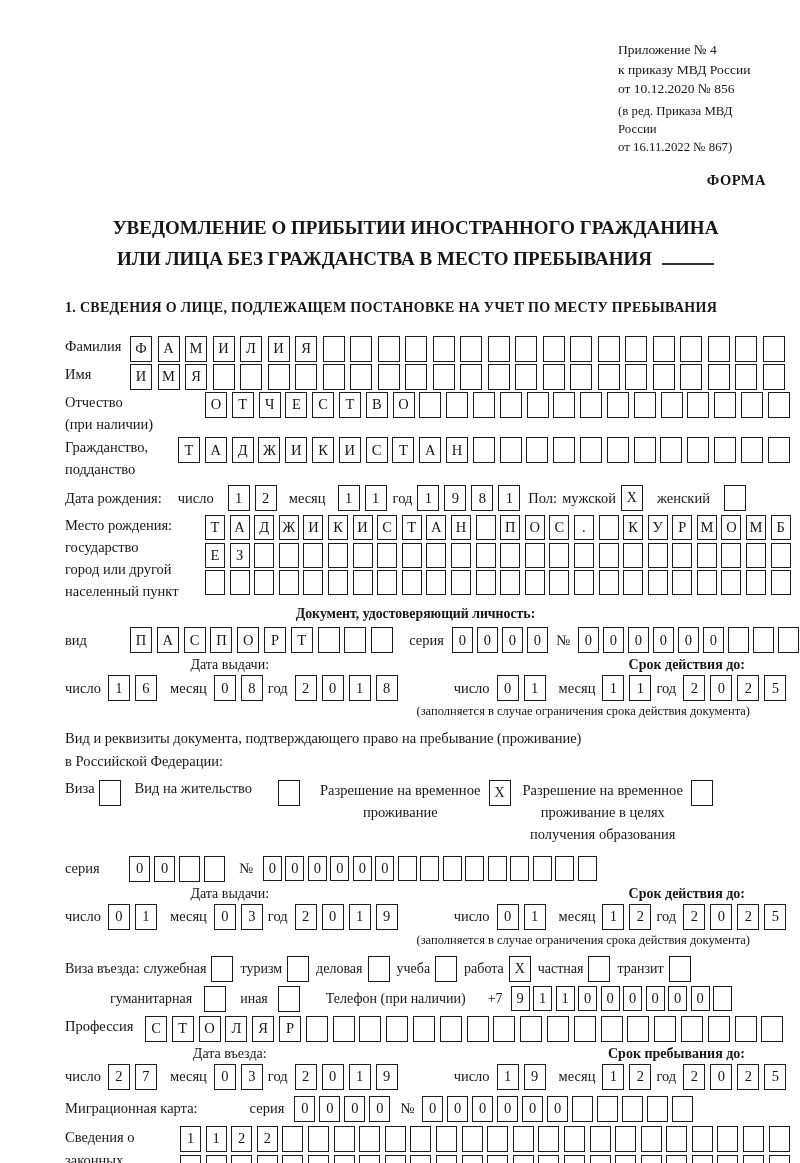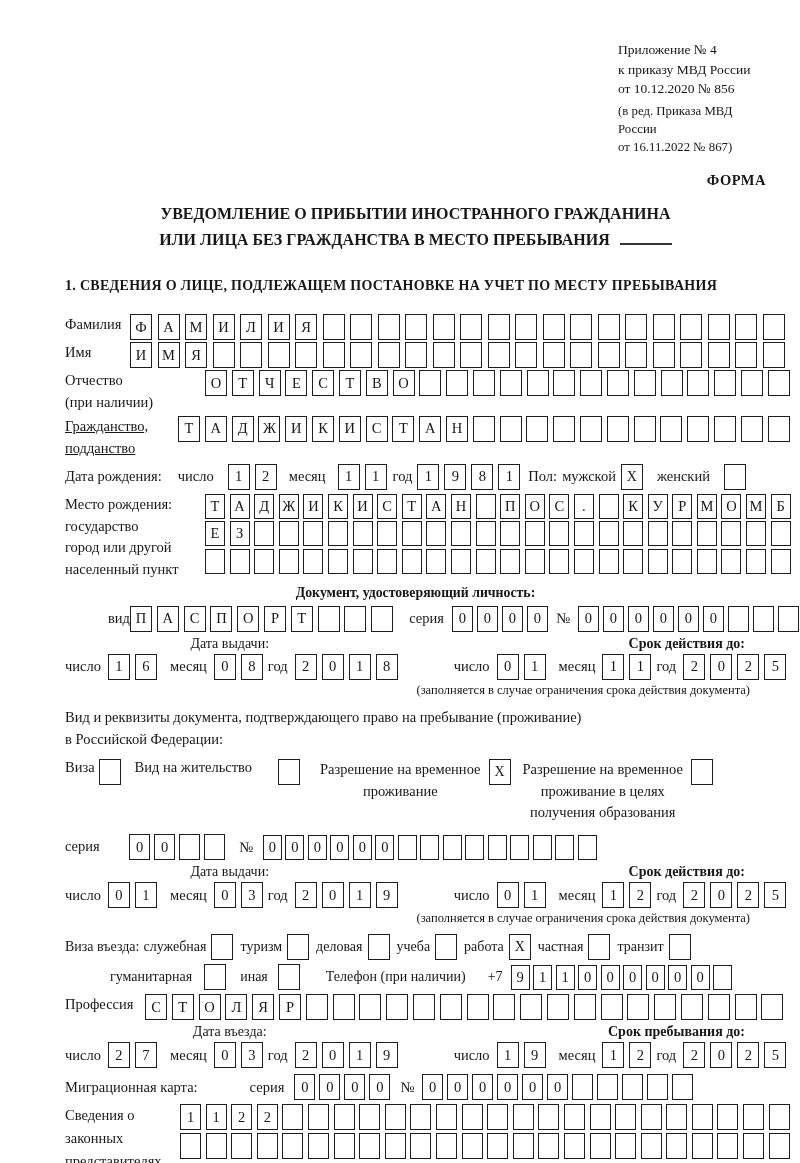--- a/index.html
+++ b/index.html
@@ -3,29 +3,29 @@
 <meta charset="utf-8">
 <style>
   html,body{margin:0;padding:0;background:#ffffff;}
   body{width:800px;height:1163px;font-family:"Liberation Serif","DejaVu Serif",serif;color:#171717;position:relative;overflow:hidden;}
   .page{box-sizing:border-box;width:800px;padding:40px 34px 0 65px;}
 
   .appendix{margin-left:553px;font-size:13.5px;line-height:1.45;}
   .edition{margin-left:553px;font-size:12.8px;line-height:1.42;margin-top:3px;}
   .forma{text-align:right;font-weight:bold;font-size:14.5px;letter-spacing:.5px;margin-top:16px;}
 
-  .title{text-align:center;font-weight:bold;font-size:16px;line-height:1.6;margin-top:12px;}
+  .title{text-align:center;font-weight:bold;font-size:19px;line-height:1.6;margin-top:24px;}
   .blank-underline{display:inline-block;width:52px;border-bottom:2.2px solid #333;height:.9em;margin-left:10px;}
 
   .sec-heading{font-weight:bold;font-size:14px;letter-spacing:.3px;margin-top:26px;margin-bottom:20px;white-space:nowrap;}
 
   .row{display:flex;align-items:flex-start;margin-bottom:2px;}
   .lbl{font-size:14.5px;line-height:1.5;flex:none;}
   .lbl .l2{line-height:1.5;}
-  .w65{width:65px;} .w80{width:80px;} .w113{width:113px;text-decoration:underline;} .w140{width:140px;}
+  .w65{width:65px;} .w80{width:80px;} .w113{width:113px;} .w140{width:140px;}
 
   .cells{display:flex;flex:none;}
   .cell{box-sizing:border-box;border:1.6px solid #1d1d1d;height:26px;display:flex;align-items:center;justify-content:center;font-size:14.5px;flex:none;background:#fff;}
   .cells-std{gap:5.5px;} .cells-std .cell{width:22px;}
   .cells-26{gap:4.8px;}  .cells-26 .cell{width:22px;}
   .cells-sm{gap:4.6px;}  .cells-sm .cell{width:20px;height:25px;}
   .cells-mid{gap:4px;}   .cells-mid .cell{width:21px;}
   .cells-xs{gap:3.5px;}  .cells-xs .cell{width:19px;height:25px;}
   .cells-reps{gap:4.6px;}.cells-reps .cell{width:21px;}
   .date-cells{gap:5px;}  .date-cells .cell{width:22px;}
@@ -333,21 +333,21 @@
           <div class="cell"></div>
           <div class="cell"></div>
           <div class="cell"></div>
           <div class="cell"></div>
           <div class="cell"></div>
         </div>
     </div>
   </div>
 
   <div class="doc-heading">Документ, удостоверяющий личность:</div>
-  <div class="inline-row" style="margin-bottom:4px;text-align:right;">
+  <div class="inline-row" style="margin-bottom:4px;">
     <span class="lbl" style="width:65px;">вид</span>
     <div class="cells cells-26">
         <div class="cell">П</div>
         <div class="cell">А</div>
         <div class="cell">С</div>
         <div class="cell">П</div>
         <div class="cell">О</div>
         <div class="cell">Р</div>
         <div class="cell">Т</div>
         <div class="cell"></div>

